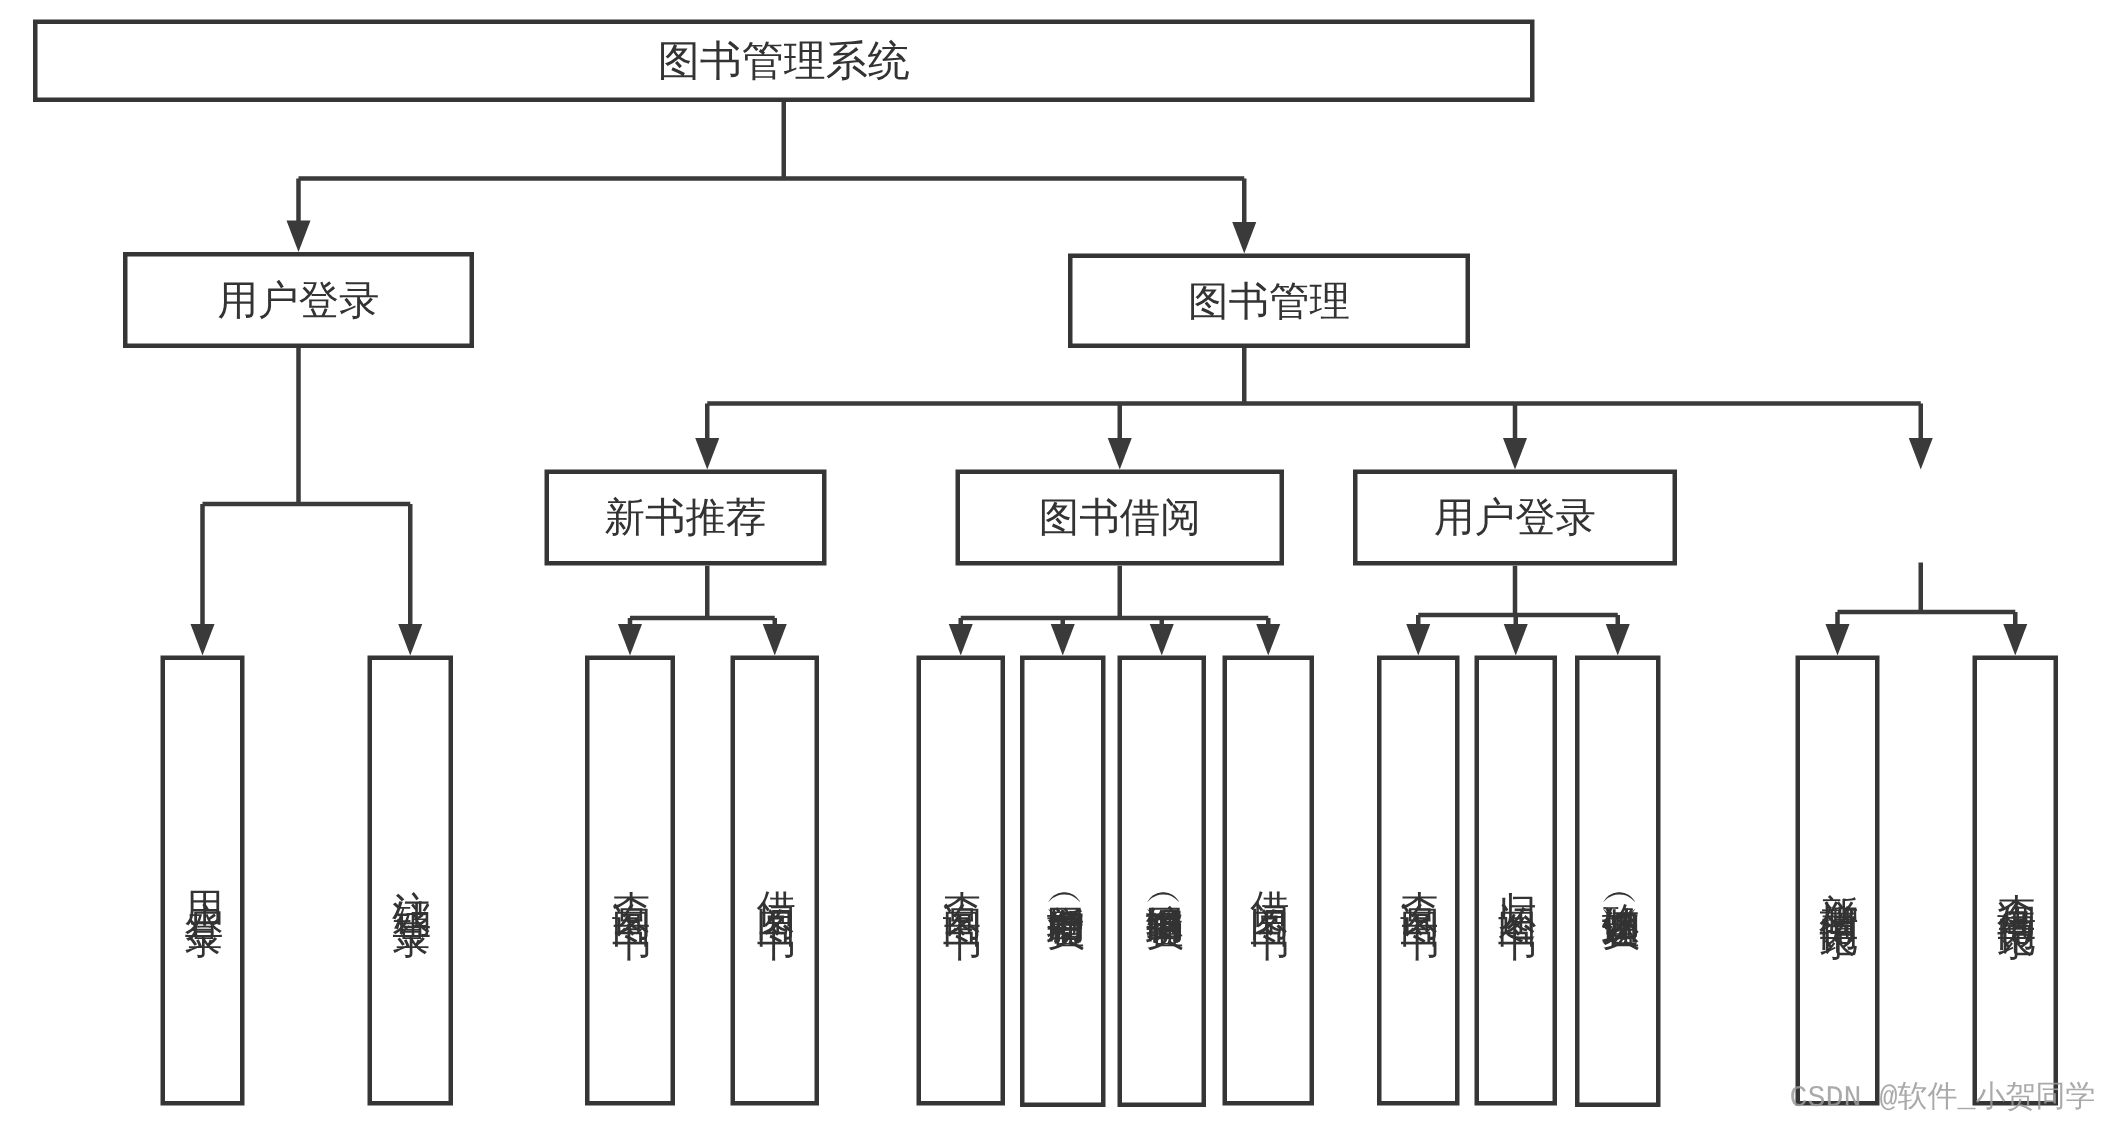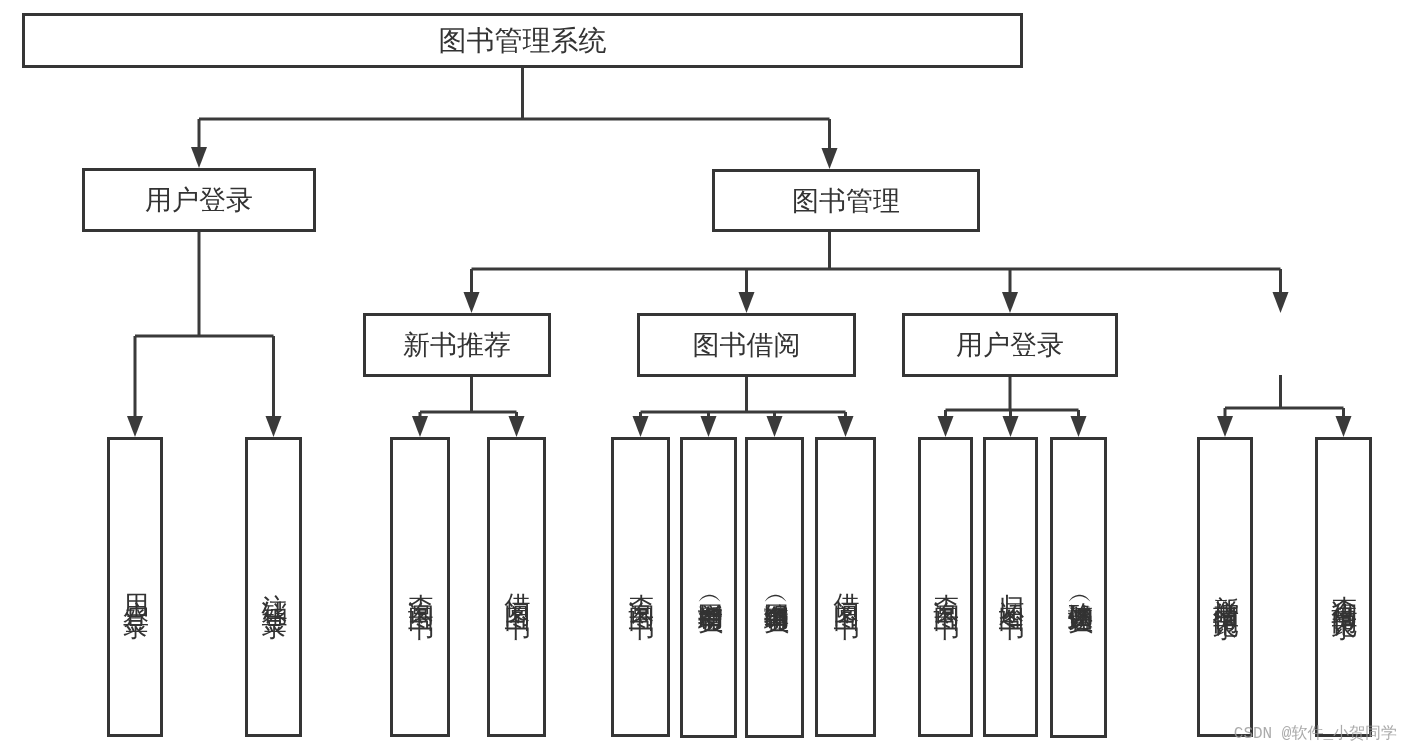--- a/index.html
+++ b/index.html
@@ -18,21 +18,21 @@
   .hbox { font-size:27px; }
   .root-box { font-size:28px; }
   .vbox {
     writing-mode:vertical-rl; text-orientation:mixed;
     font-size:26px; letter-spacing:7px; white-space:normal;
   }
   .vbox.sp6 { letter-spacing:4px; }
   .vbox.sp9 { letter-spacing:1px; font-size:25px; }
   .watermark {
     position:absolute; right:8px; bottom:3px;
-    font-size:16px; color:#9c9c9c; opacity:0.85; z-index:5;
+    font-size:20px; color:#9c9c9c; opacity:0.85; z-index:5;
   }
 </style>
 </head>
 <body>
 
 <div class="stage">
 
   <svg class="connectors" viewBox="0 0 1405 747" xmlns="http://www.w3.org/2000/svg">
     <g stroke="#3a3a3a" stroke-width="3" fill="none">
 

